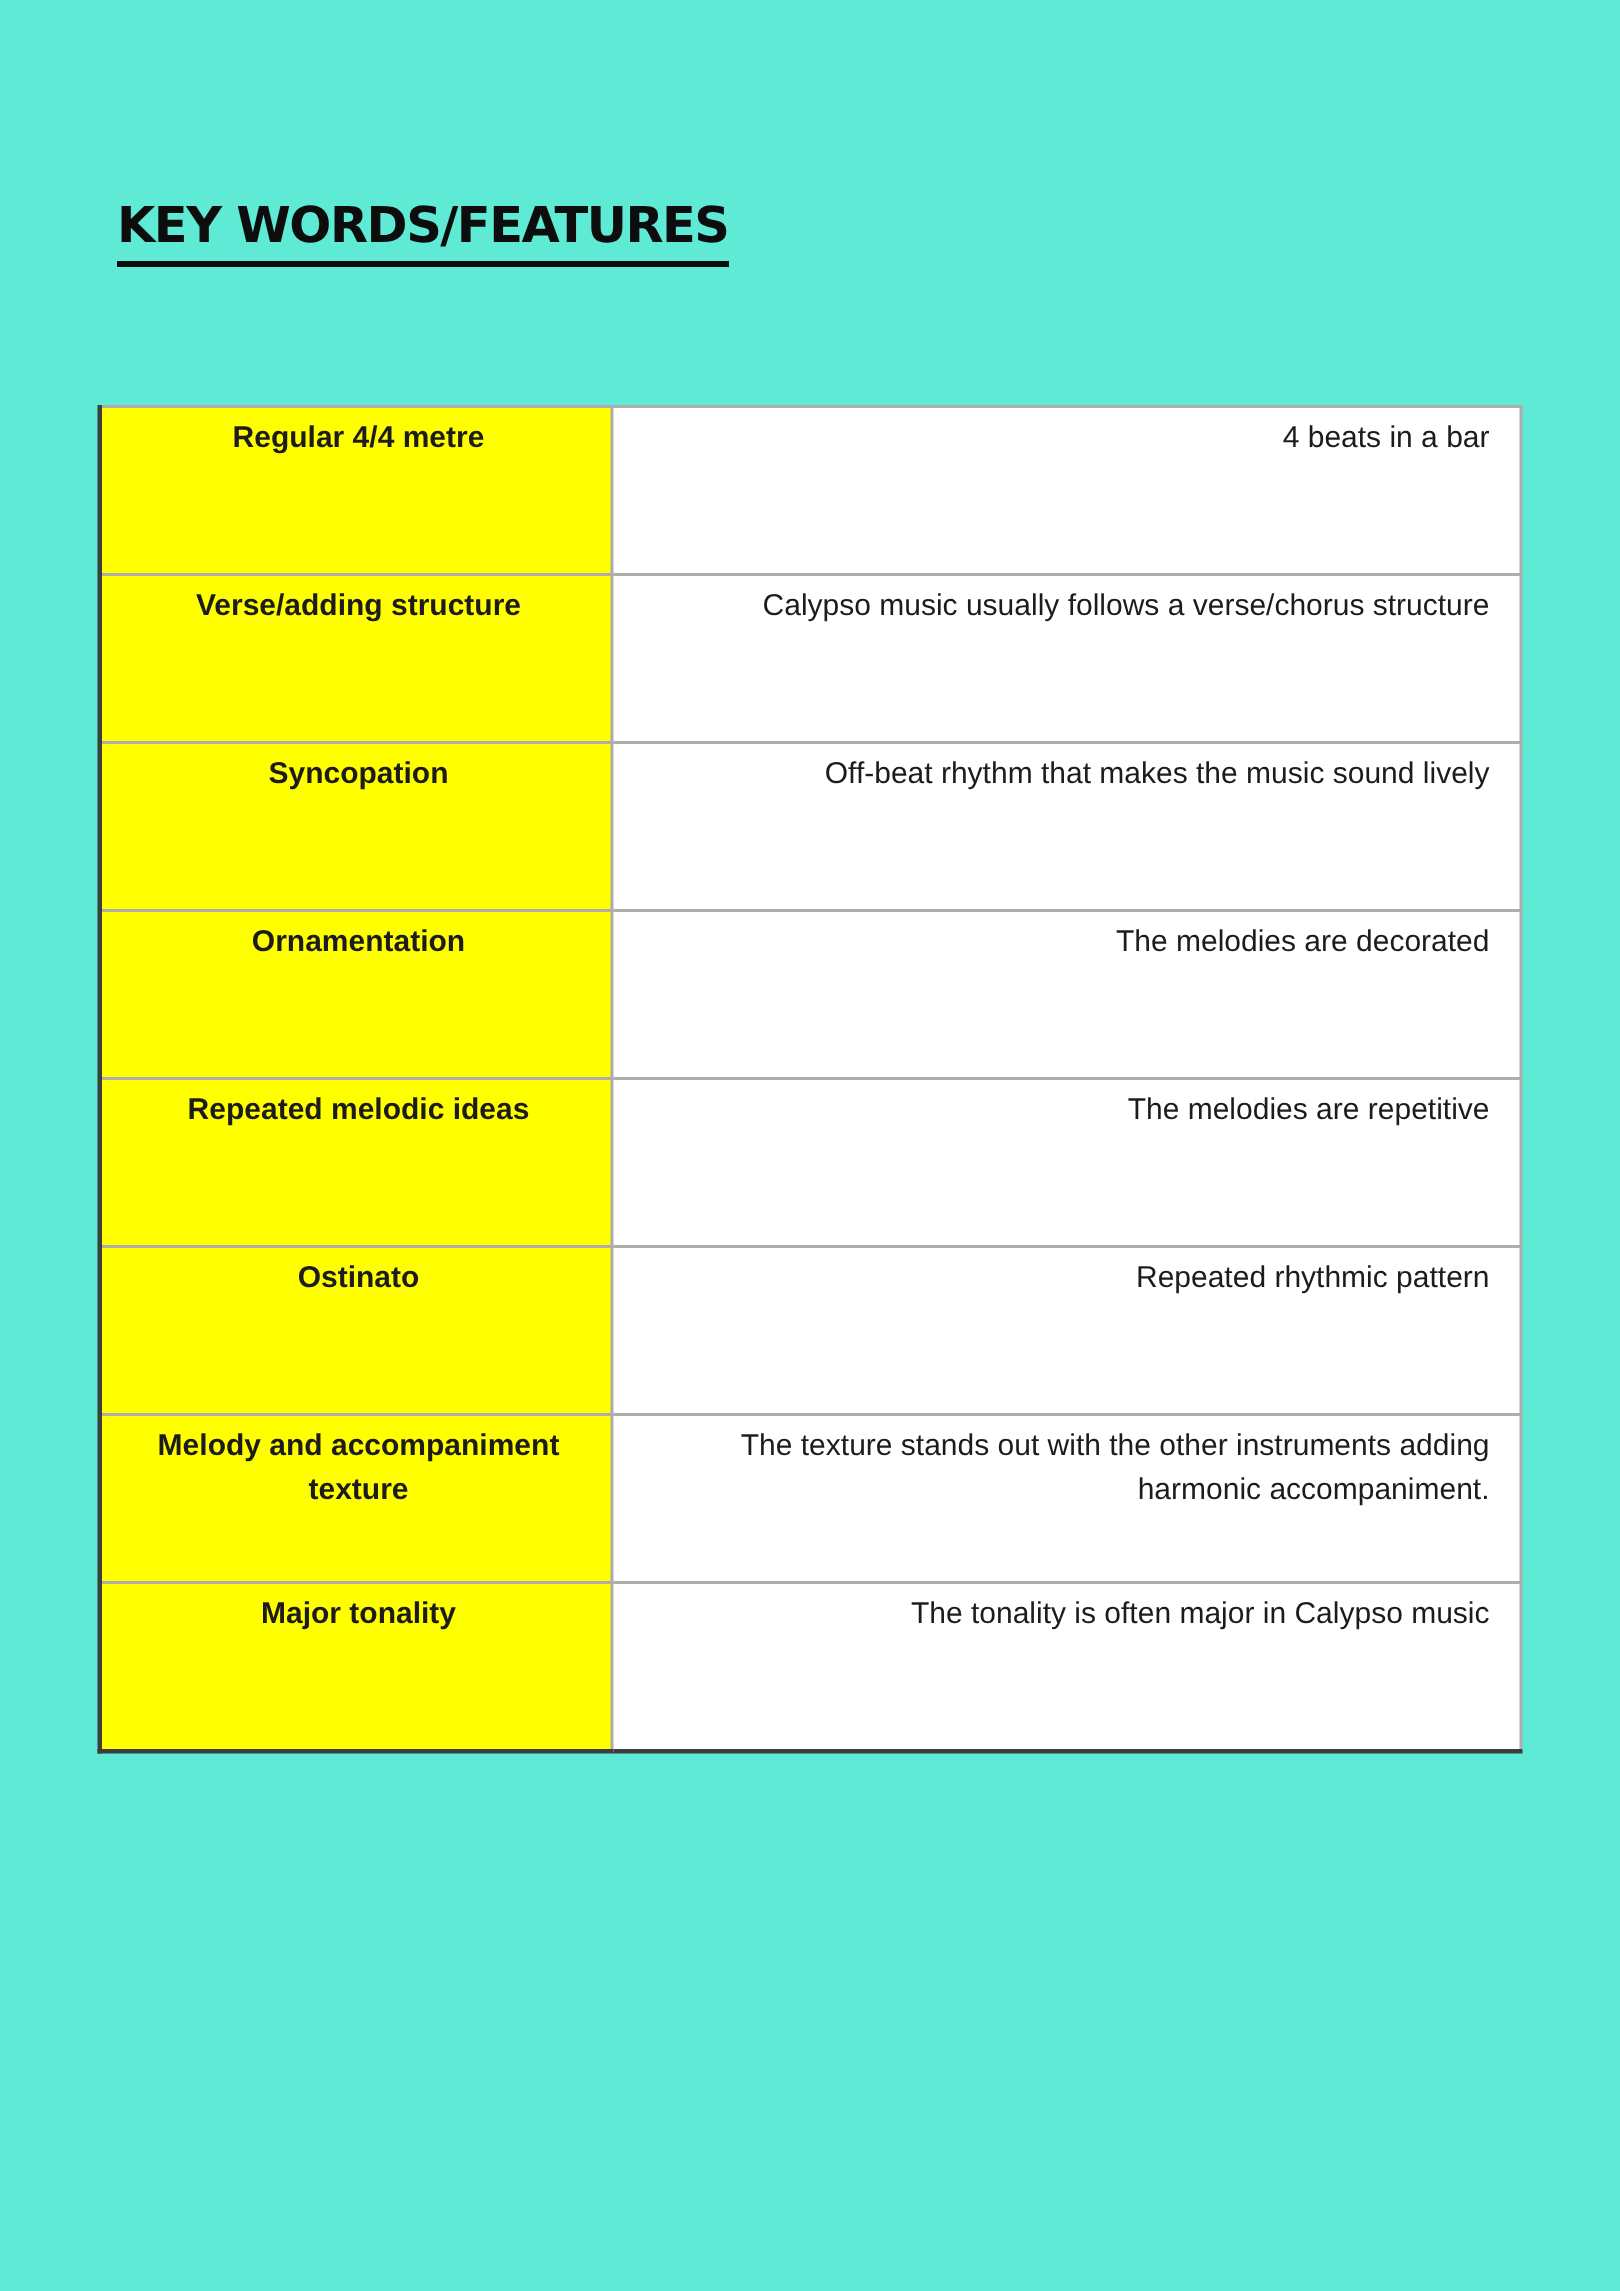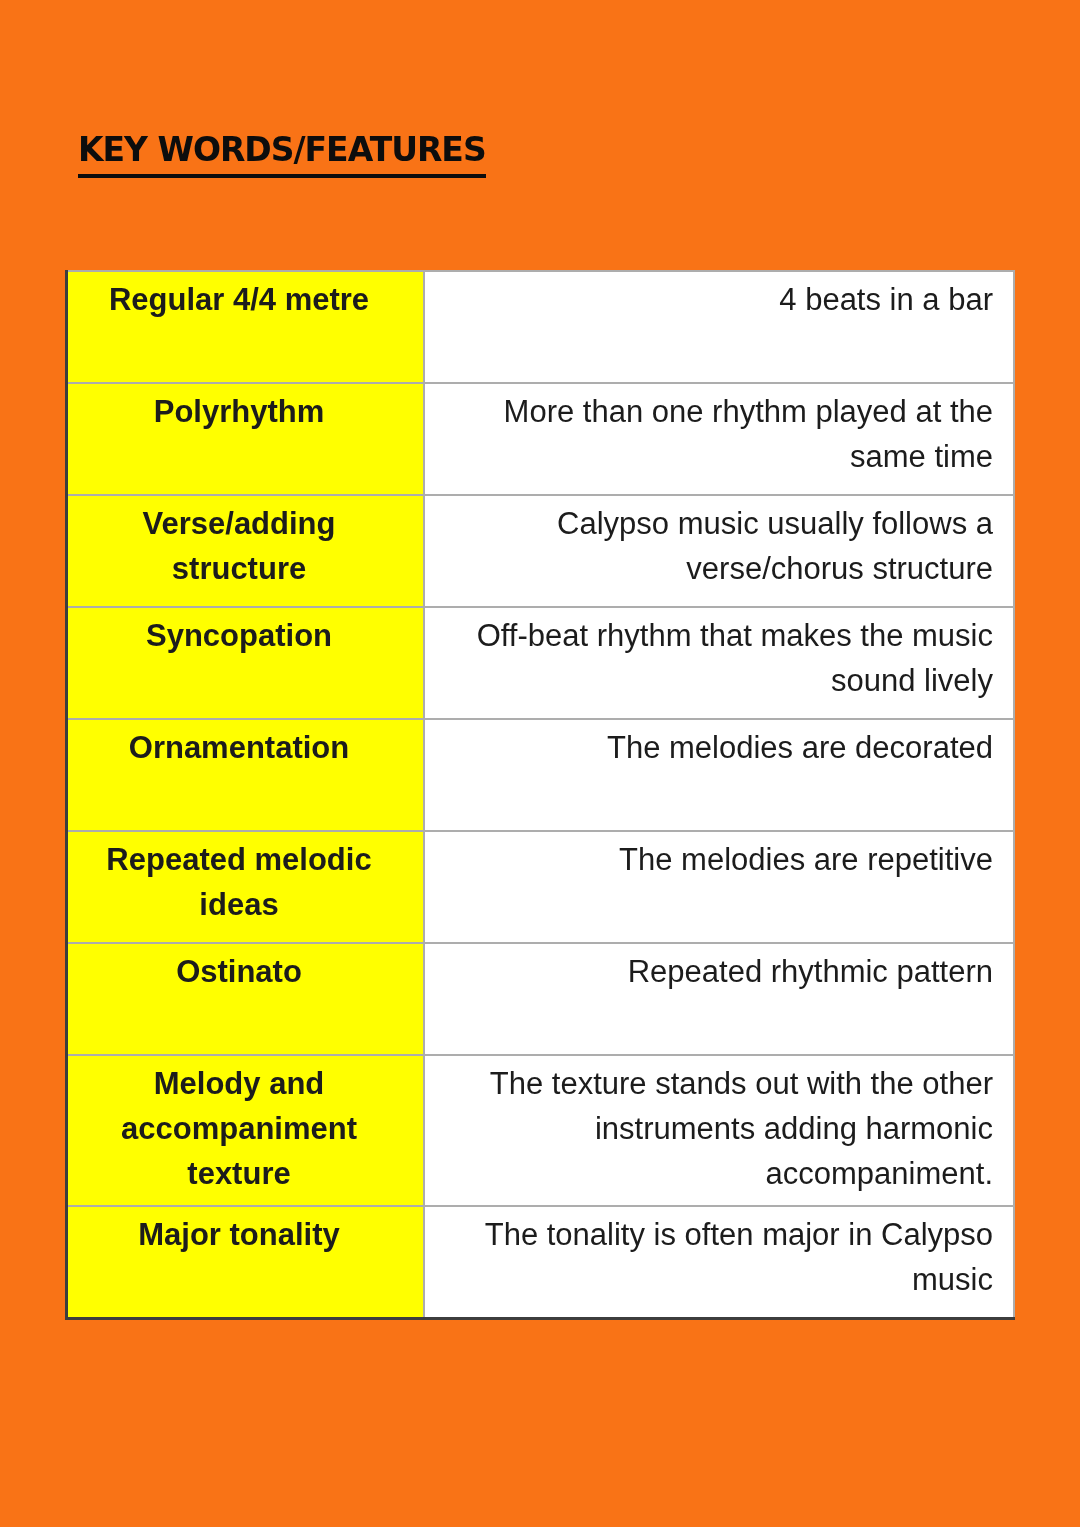--- a/index.html
+++ b/index.html
@@ -5,21 +5,21 @@
   html, body {
     margin: 0;
     padding: 0;
     background: #ffffff;
     font-family: "Liberation Sans", sans-serif;
   }
   .page {
     position: relative;
     width: 1080px;
     height: 1527px;
-    background: #f97316;
+    background: #5eead4;
     overflow: hidden;
   }
   .doc-title {
     position: absolute;
     left: 78px;
     top: 130px;
     font-family: "DejaVu Sans", sans-serif;
     font-size: 33px;
     font-weight: 800;
     letter-spacing: -1px;
@@ -35,22 +35,22 @@
     width: 950px;
   }
   table.kw {
     width: 100%;
     border-collapse: collapse;
     table-layout: fixed;
   }
   table.kw td {
     border: 2px solid #adadad;
     vertical-align: top;
-    padding: 6px 23px 8px 10px;
-    font-size: 31px;
+    padding: 6px 7px 8px 10px;
+    font-size: 20px;
     line-height: 1.45;
     color: #1c1c1c;
   }
   table.kw td.term {
     width: 322px;
     background: #ffff00;
     font-weight: bold;
     text-align: center;
     min-height: 84px;
   }
@@ -74,24 +74,20 @@
 
   <div class="tbl-wrap">
     <table class="kw">
       <tbody>
 
       <tr>
           <td class="term">Regular 4/4 metre</td>
           <td class="def">4 beats in a bar</td>
         </tr>
           <tr>
-          <td class="term">Polyrhythm</td>
-          <td class="def">More than one rhythm played at the same time</td>
-        </tr>
-          <tr>
           <td class="term">Verse/adding structure</td>
           <td class="def">Calypso music usually follows a verse/chorus structure</td>
         </tr>
           <tr>
           <td class="term">Syncopation</td>
           <td class="def">Off-beat rhythm that makes the music sound lively</td>
         </tr>
           <tr>
           <td class="term">Ornamentation</td>
           <td class="def">The melodies are decorated</td>

